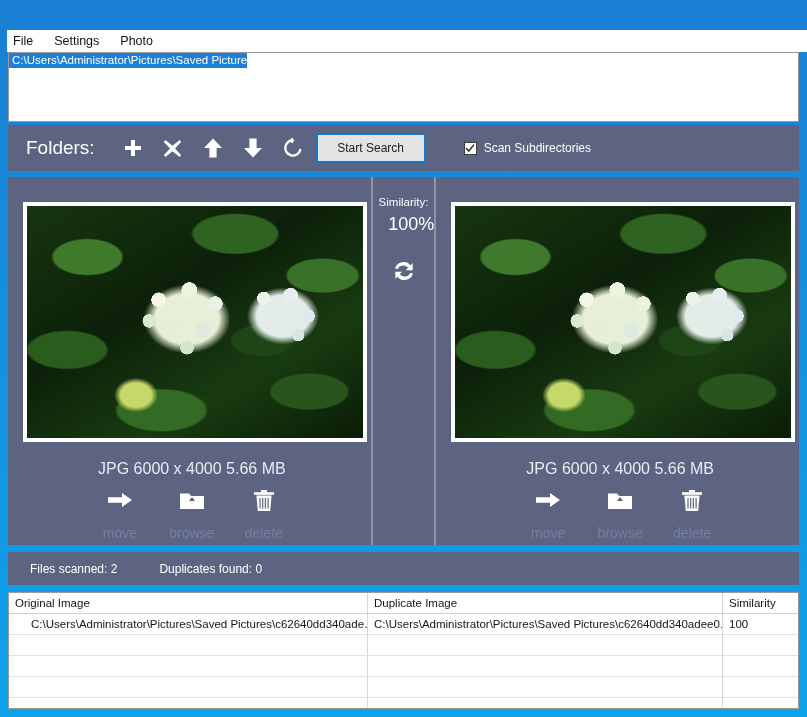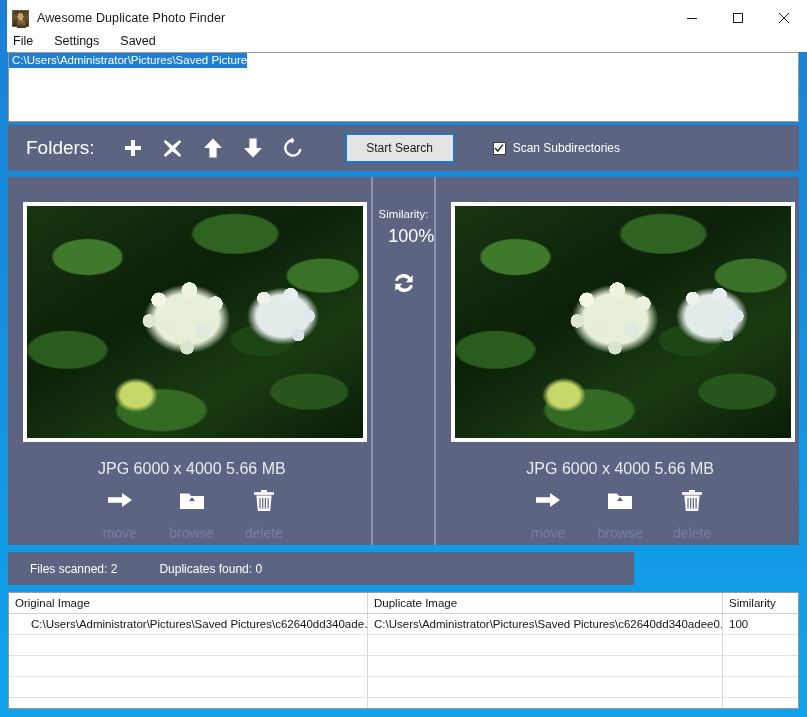--- a/index.html
+++ b/index.html
@@ -149,21 +149,21 @@
     width: 40px;
     height: 40px;
     display: flex;
     align-items: center;
     justify-content: center;
     color: #ffffff;
   }
   .tool-icon svg { display: block; }
 
   .start-search {
-    margin-left: 32px;
+    margin-left: 3px;
     width: 110px;
     height: 30px;
     background: #e4e4e4;
     border: 2px solid #1878c8;
     display: flex;
     align-items: center;
     justify-content: center;
     font-size: 12px;
     color: #1a1a1a;
     box-sizing: border-box;
@@ -329,42 +329,42 @@
     height: 100%;
     position: relative;
     box-sizing: border-box;
     border-left: 2px solid #8d93aa;
     border-right: 2px solid #8d93aa;
   }
   .sim-label {
     text-align: center;
     color: #ffffff;
     font-size: 11.5px;
-    margin-top: 31px;
+    margin-top: 19px;
   }
   .sim-value {
     text-align: right;
     color: #ffffff;
     font-size: 18px;
     margin-top: 6px;
   }
   .sim-swap {
     display: flex;
     justify-content: center;
     margin-top: 24px;
     color: #ffffff;
   }
   .sim-swap svg { display: block; }
 
   
   .statusbar {
     position: absolute;
     left: 8px;
     top: 552px;
-    width: 626px;
+    width: 791px;
     height: 33px;
     background: #5d6482;
     display: flex;
     align-items: center;
     box-sizing: border-box;
     color: #ffffff;
     font-size: 12px;
   }
   .status-item { margin-left: 22px; white-space: nowrap; }
   .status-item.second { margin-left: 42px; }
@@ -402,47 +402,25 @@
   .cell.c1 { width: 359px; border-right: 1px solid #d7d7d7; }
   .cell.c2 { width: 355px; border-right: 1px solid #d7d7d7; }
   .cell.c3 { width: 75px; }
   .cell.indent { padding-left: 22px; }
 </style>
 </head>
 <body>
 
 <div id="app-window">
 
-  <div class="titlebar">
-    <div class="title-icon"></div>
-    <div class="title-text">Awesome Duplicate Photo Finder</div>
-    <div class="win-controls">
-      <div class="win-btn">
-        <svg width="12" height="12" viewBox="0 0 12 12">
-            <line x1="1" y1="6.5" x2="11" y2="6.5" stroke="currentColor" stroke-width="1"></line>
-          </svg>
-      </div>
-      <div class="win-btn">
-        <svg width="12" height="12" viewBox="0 0 12 12">
-            <rect x="1.5" y="1.5" width="9" height="9" fill="none" stroke="currentColor" stroke-width="1"></rect>
-          </svg>
-      </div>
-      <div class="win-btn">
-        <svg width="12" height="12" viewBox="0 0 12 12">
-            <line x1="1" y1="1" x2="11" y2="11" stroke="currentColor" stroke-width="1"></line>
-            <line x1="11" y1="1" x2="1" y2="11" stroke="currentColor" stroke-width="1"></line>
-          </svg>
-      </div>
-    </div>
-  </div>
 
   <div class="menubar">
     <div class="menu-item">File</div>
     <div class="menu-item">Settings</div>
-    <div class="menu-item">Saved</div>
+    <div class="menu-item">Photo</div>
   </div>
 
   <div class="folderlist">
     <div class="folder-row">C:\Users\Administrator\Pictures\Saved Pictures\</div>
   </div>
 
   <div class="toolbar">
     <div class="folders-label">Folders:</div>
 
     <div class="tool-icon">

